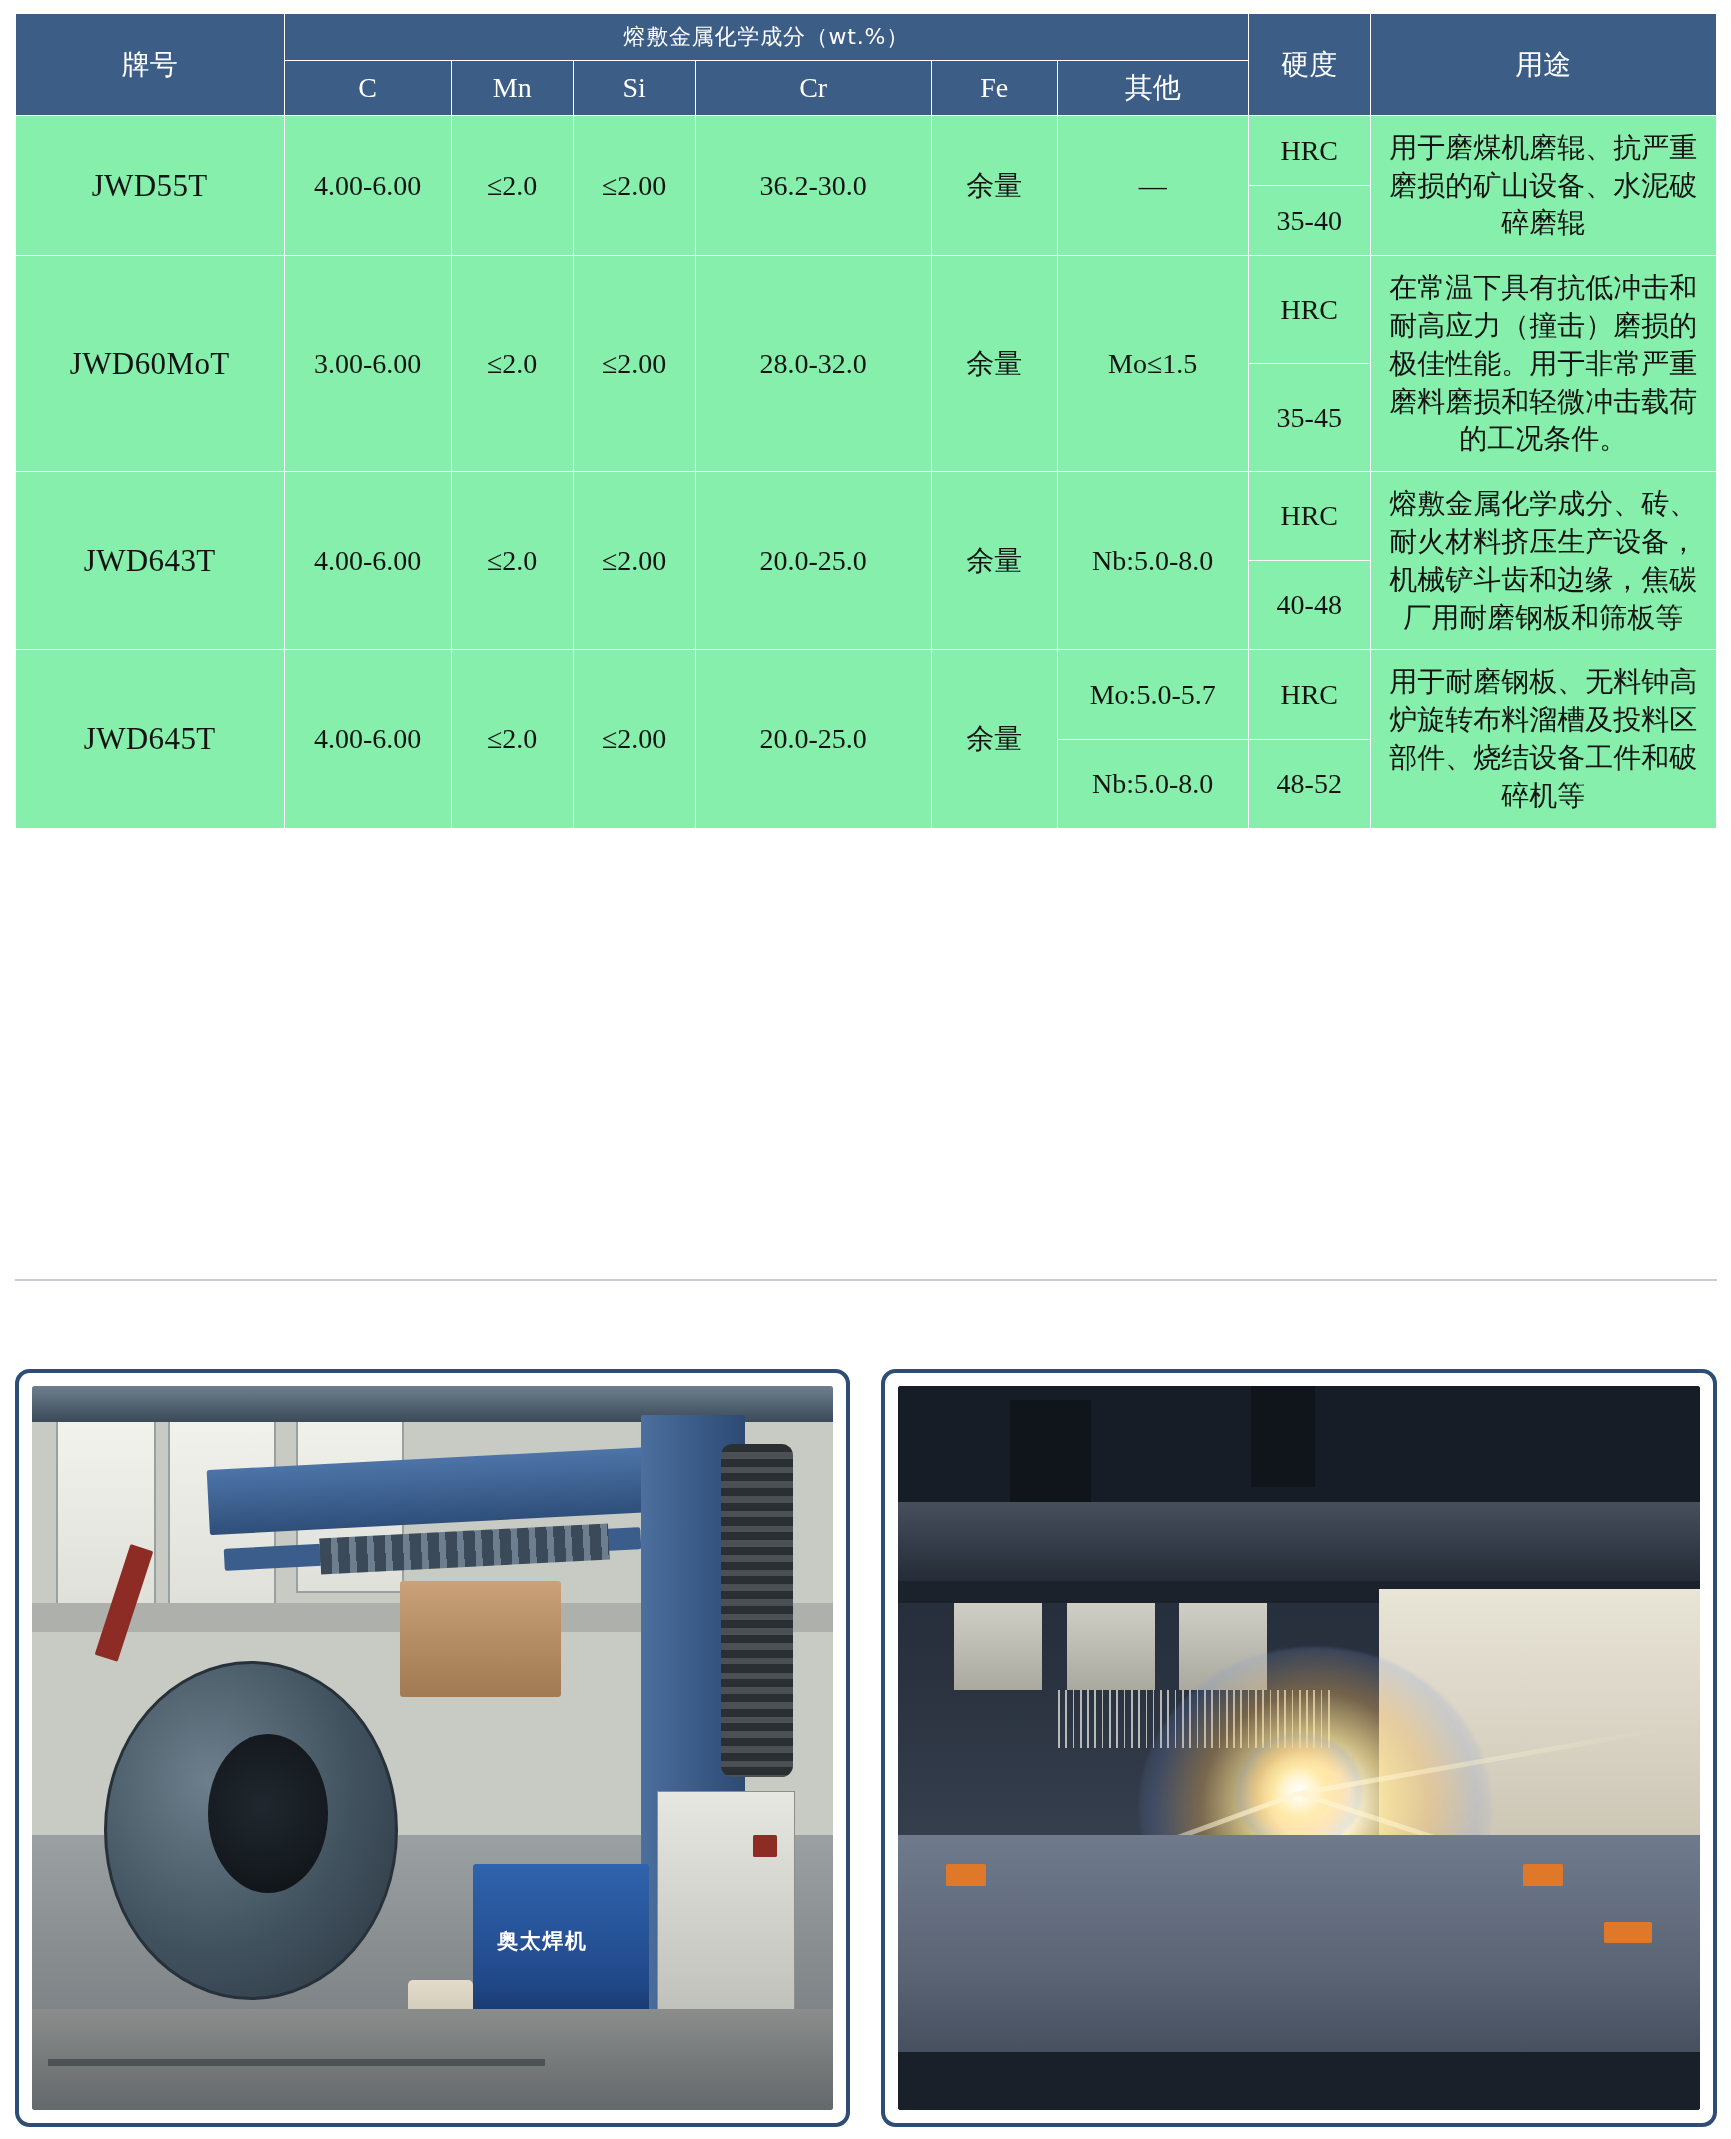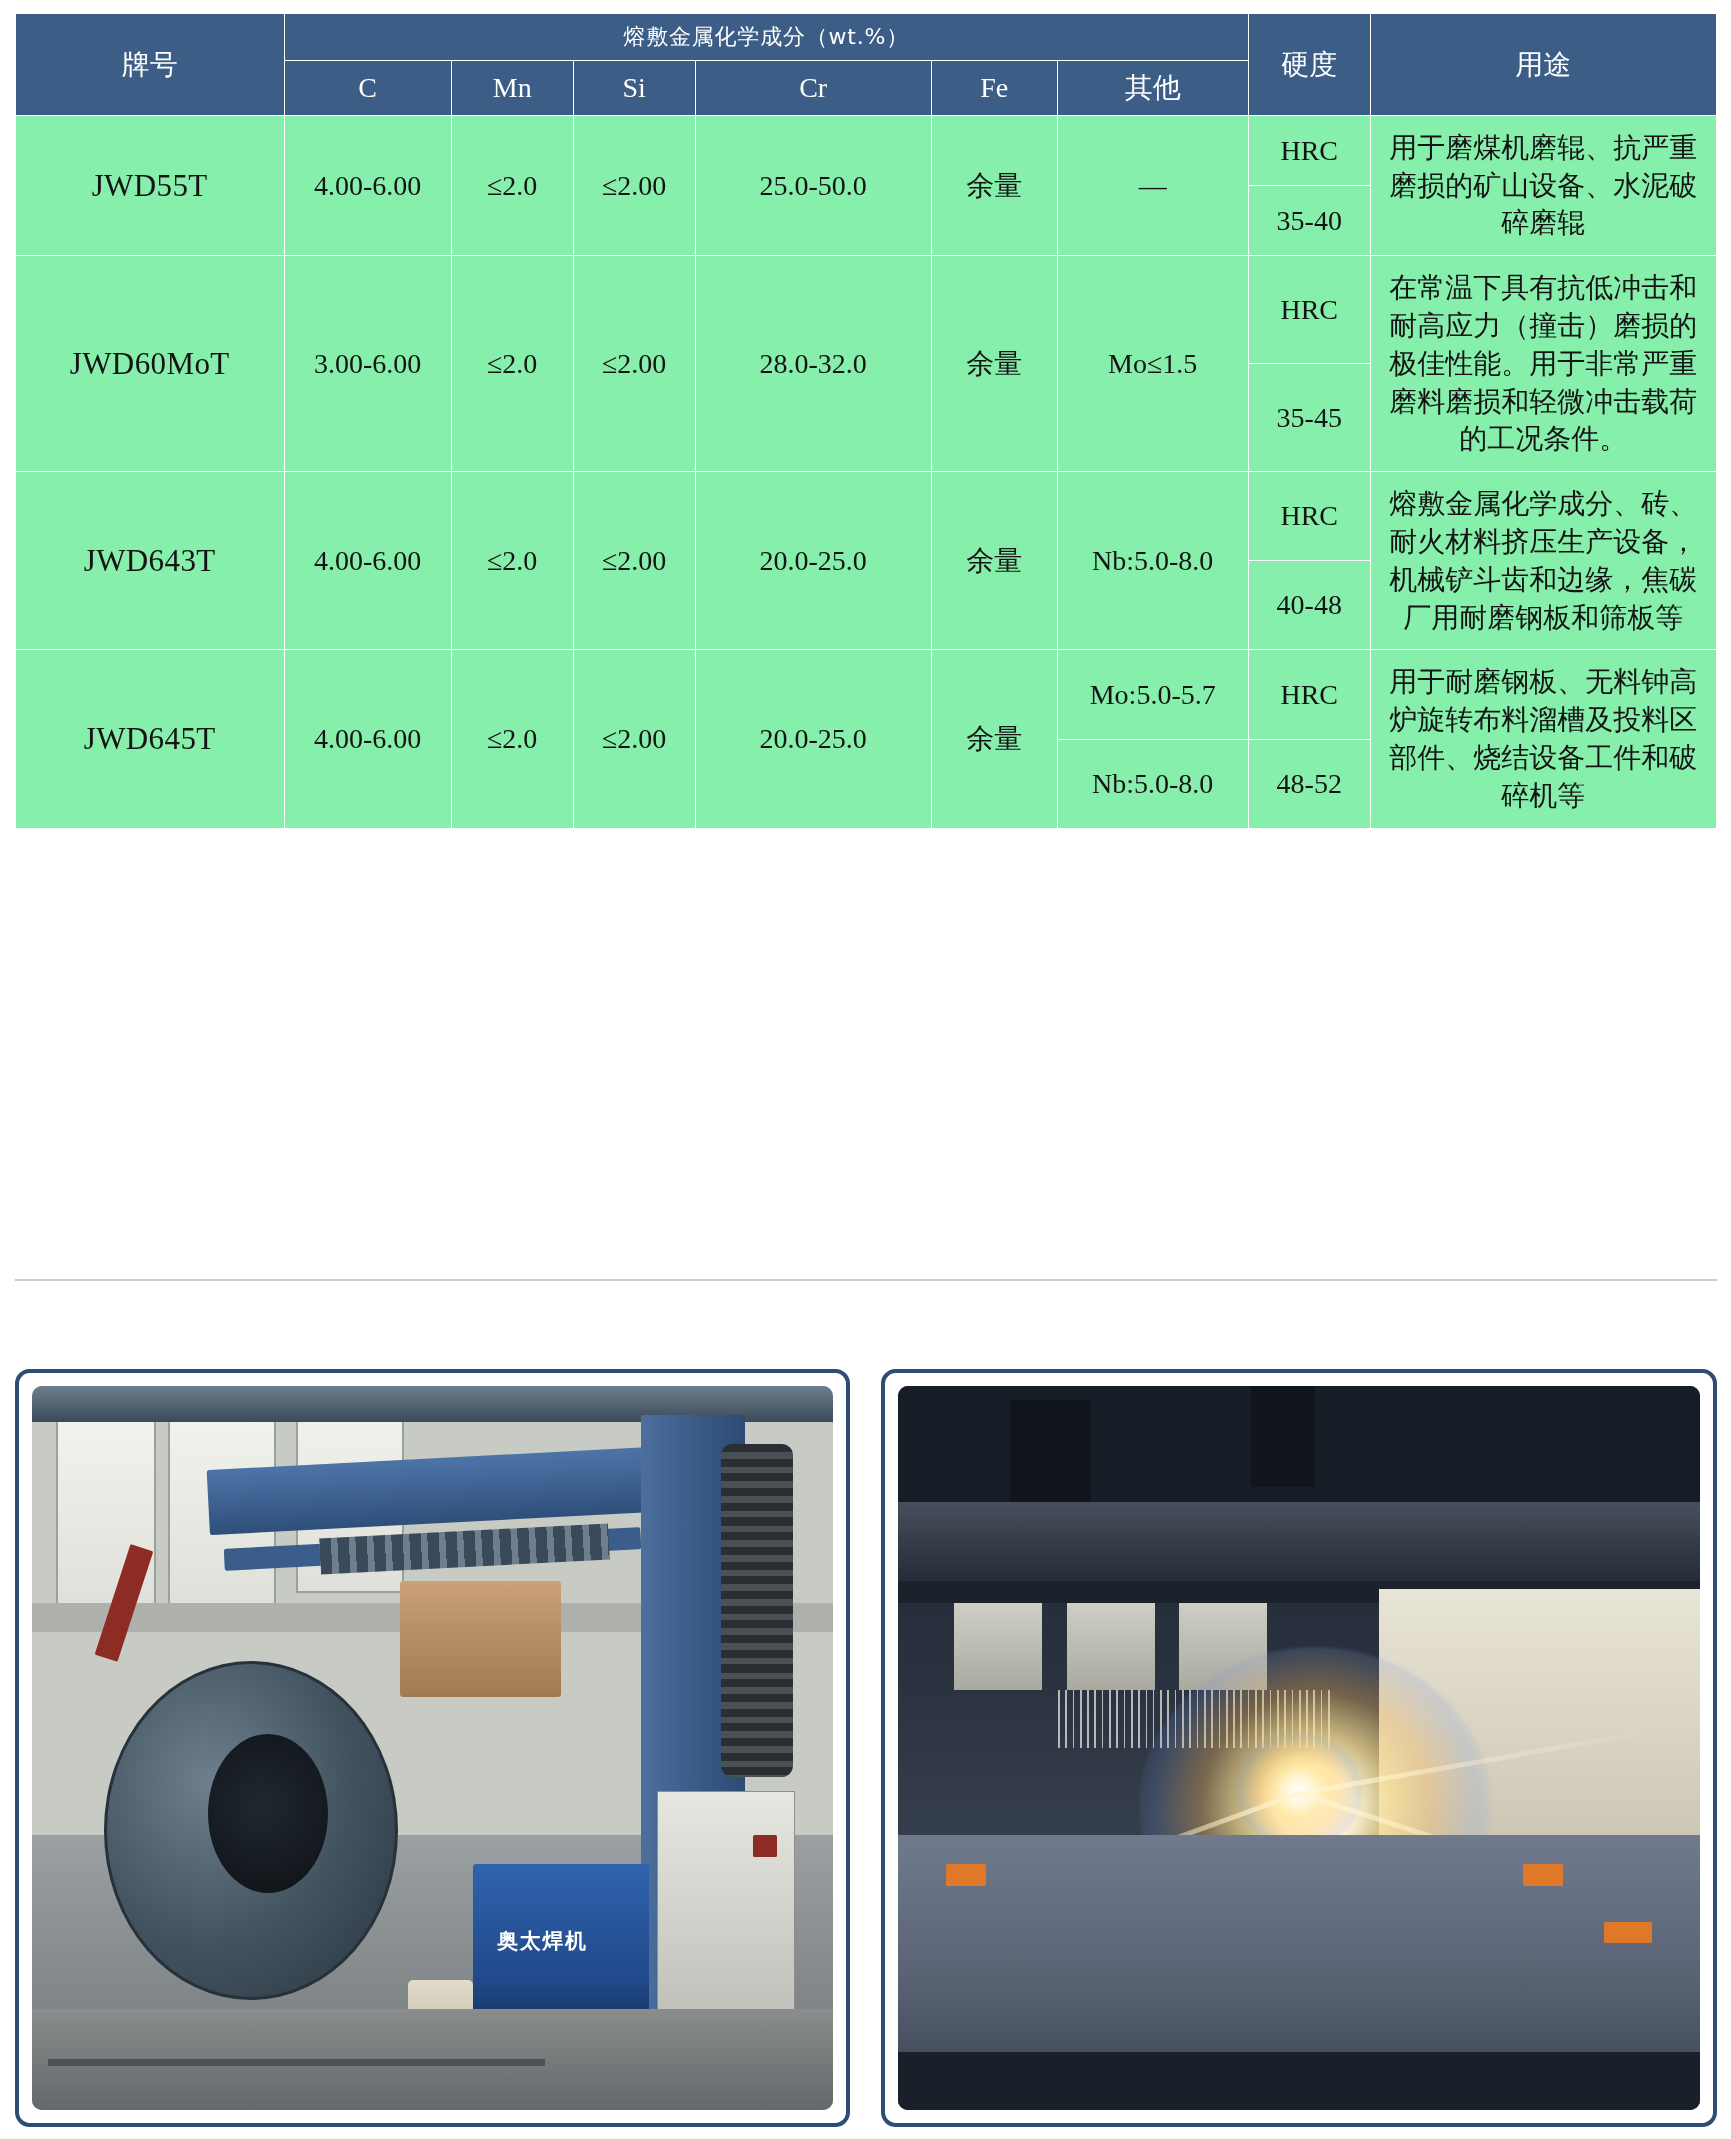--- a/index.html
+++ b/index.html
@@ -107,21 +107,21 @@
     flex: 1 1 0;
     border: 4.9px solid #2e4d74;
     border-radius: 14.7px;
     padding: 13px;
     box-sizing: border-box;
     background: #ffffff;
   }
   .photo {
     width: 100%;
     height: 100%;
-    border-radius: 10px;
+    border-radius: 3px;
     position: relative;
     overflow: hidden;
   }
 
   
   .photo-left {
     background: linear-gradient(180deg,#cfd3d2 0%, #bfc4c4 28%, #9da3a4 60%, #6f7578 100%);
   }
   .pl-window {
     position: absolute;
@@ -269,21 +269,21 @@
           <th class="cjk">其他</th>
         </tr>
       </thead>
       <tbody>
 
         <tr>
           <td class="brand" rowspan="2">JWD55T</td>
           <td rowspan="2">4.00-6.00</td>
           <td rowspan="2">≤2.0</td>
           <td rowspan="2">≤2.00</td>
-          <td rowspan="2">25.0-50.0</td>
+          <td rowspan="2">36.2-30.0</td>
           <td rowspan="2" class="cjk">余量</td>
           <td rowspan="2" class="other">—</td>
           <td class="hardness">HRC</td>
           <td rowspan="2" class="usage cjk">用于磨煤机磨辊、抗严重磨损的矿山设备、水泥破碎磨辊</td>
         </tr>
         <tr>
           <td class="hardness">35-40</td>
         </tr>
 
         <tr>

